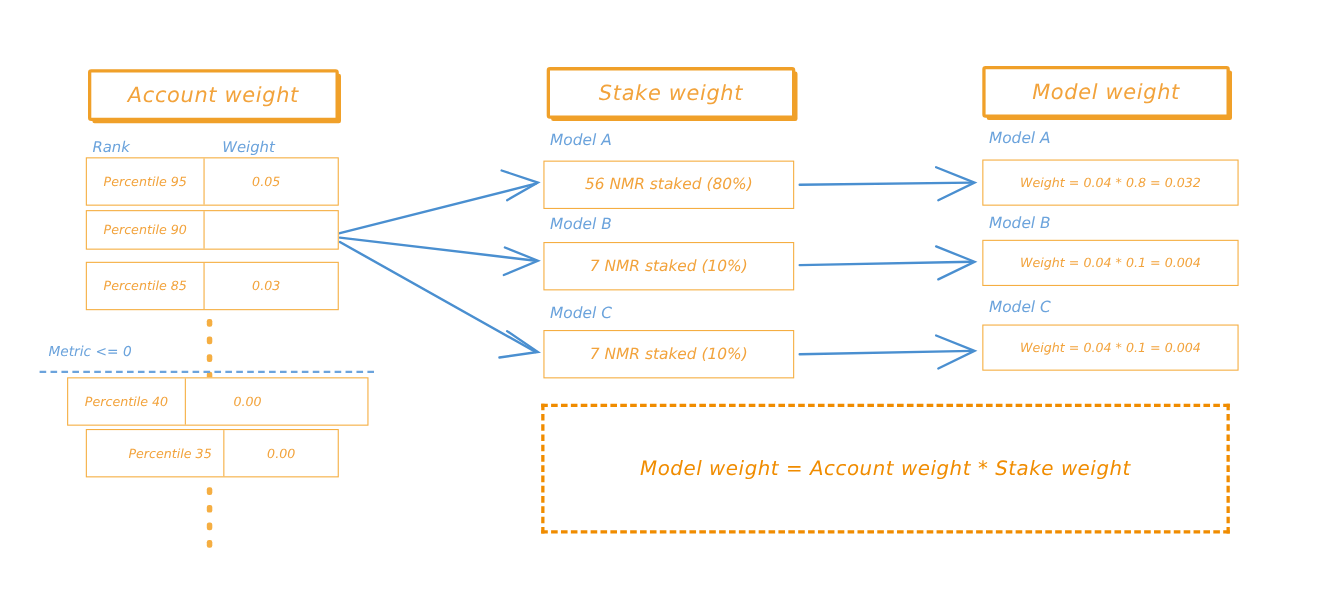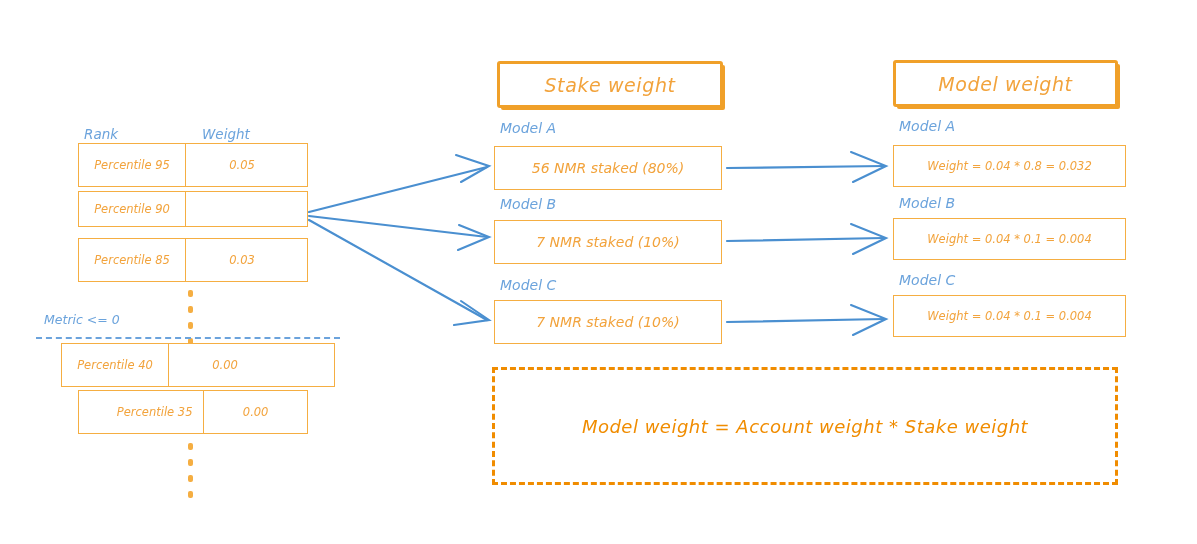--- a/index.html
+++ b/index.html
@@ -178,20 +178,23 @@
       <polyline points="851,152 886,166 853,182" stroke-width="2.1"></polyline>
 
       <line x1="727" y1="241" x2="884" y2="238"></line>
       <polyline points="851,224 886,238 853,254" stroke-width="2.1"></polyline>
 
       <line x1="727" y1="322" x2="884" y2="319"></line>
       <polyline points="851,305 886,319 853,335" stroke-width="2.1"></polyline>
     </g>
   </svg>
 
+  <div class="title-box" style="left:80px; top:63px; width:228px; height:47px;">
+    <span class="title-text">Account weight</span>
+  </div>
 
   <div class="col-head" style="left:84px; top:126px;">Rank</div>
   <div class="col-head" style="left:202px; top:126px;">Weight</div>
 
   <div class="tbl-row" style="left:78px; top:143px; width:230px; height:44px;">
     <div class="tbl-cell rank">Percentile 95</div>
     <div class="tbl-cell weight">0.05</div>
   </div>
   <div class="tbl-row" style="left:78px; top:191px; width:230px; height:36px;">
     <div class="tbl-cell rank">Percentile 90</div>

